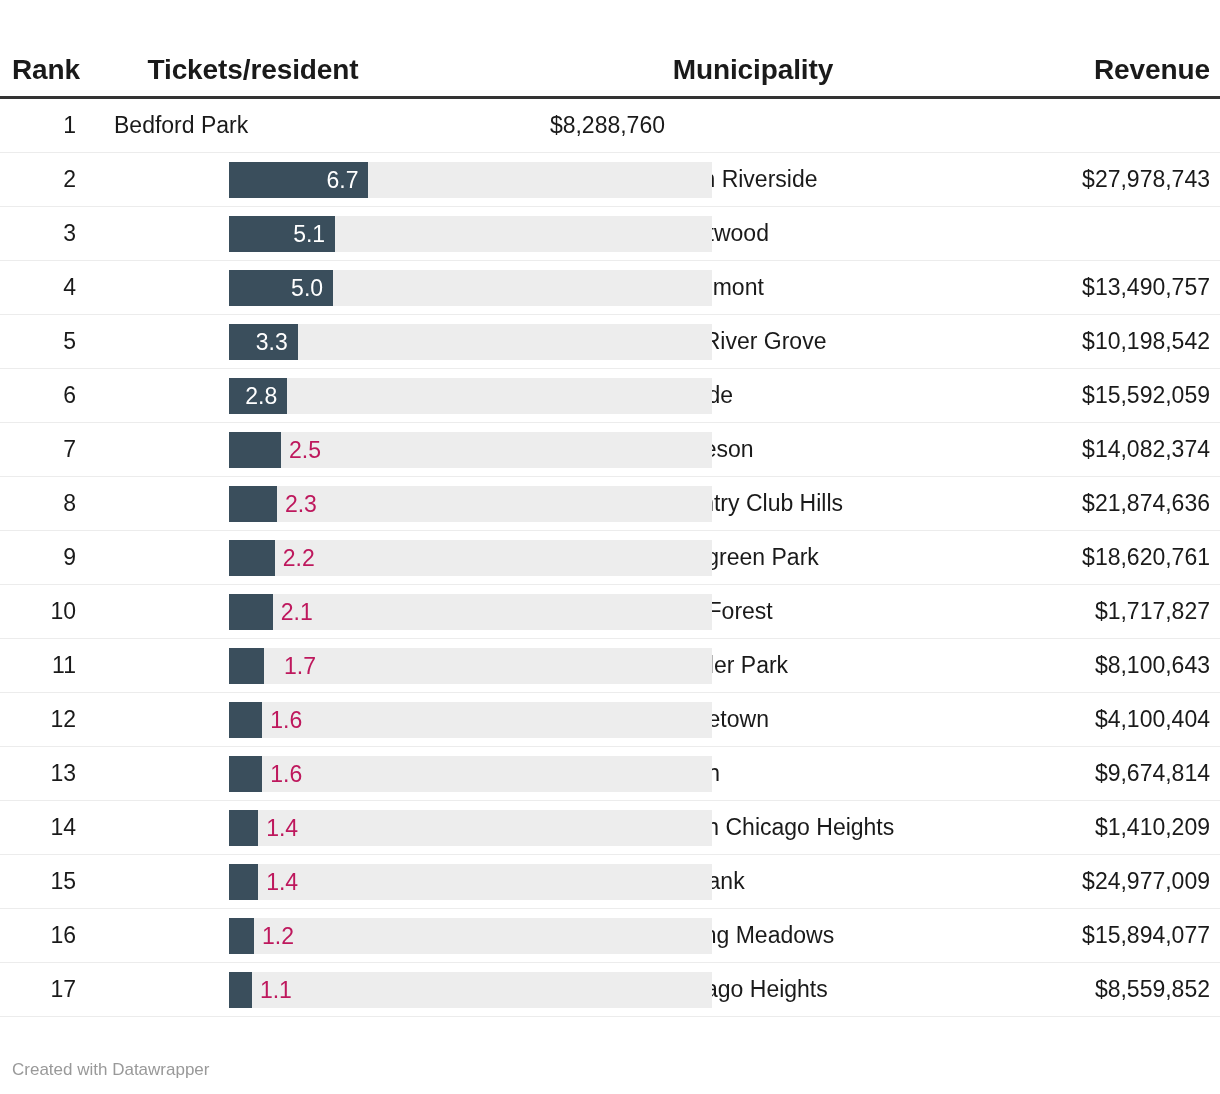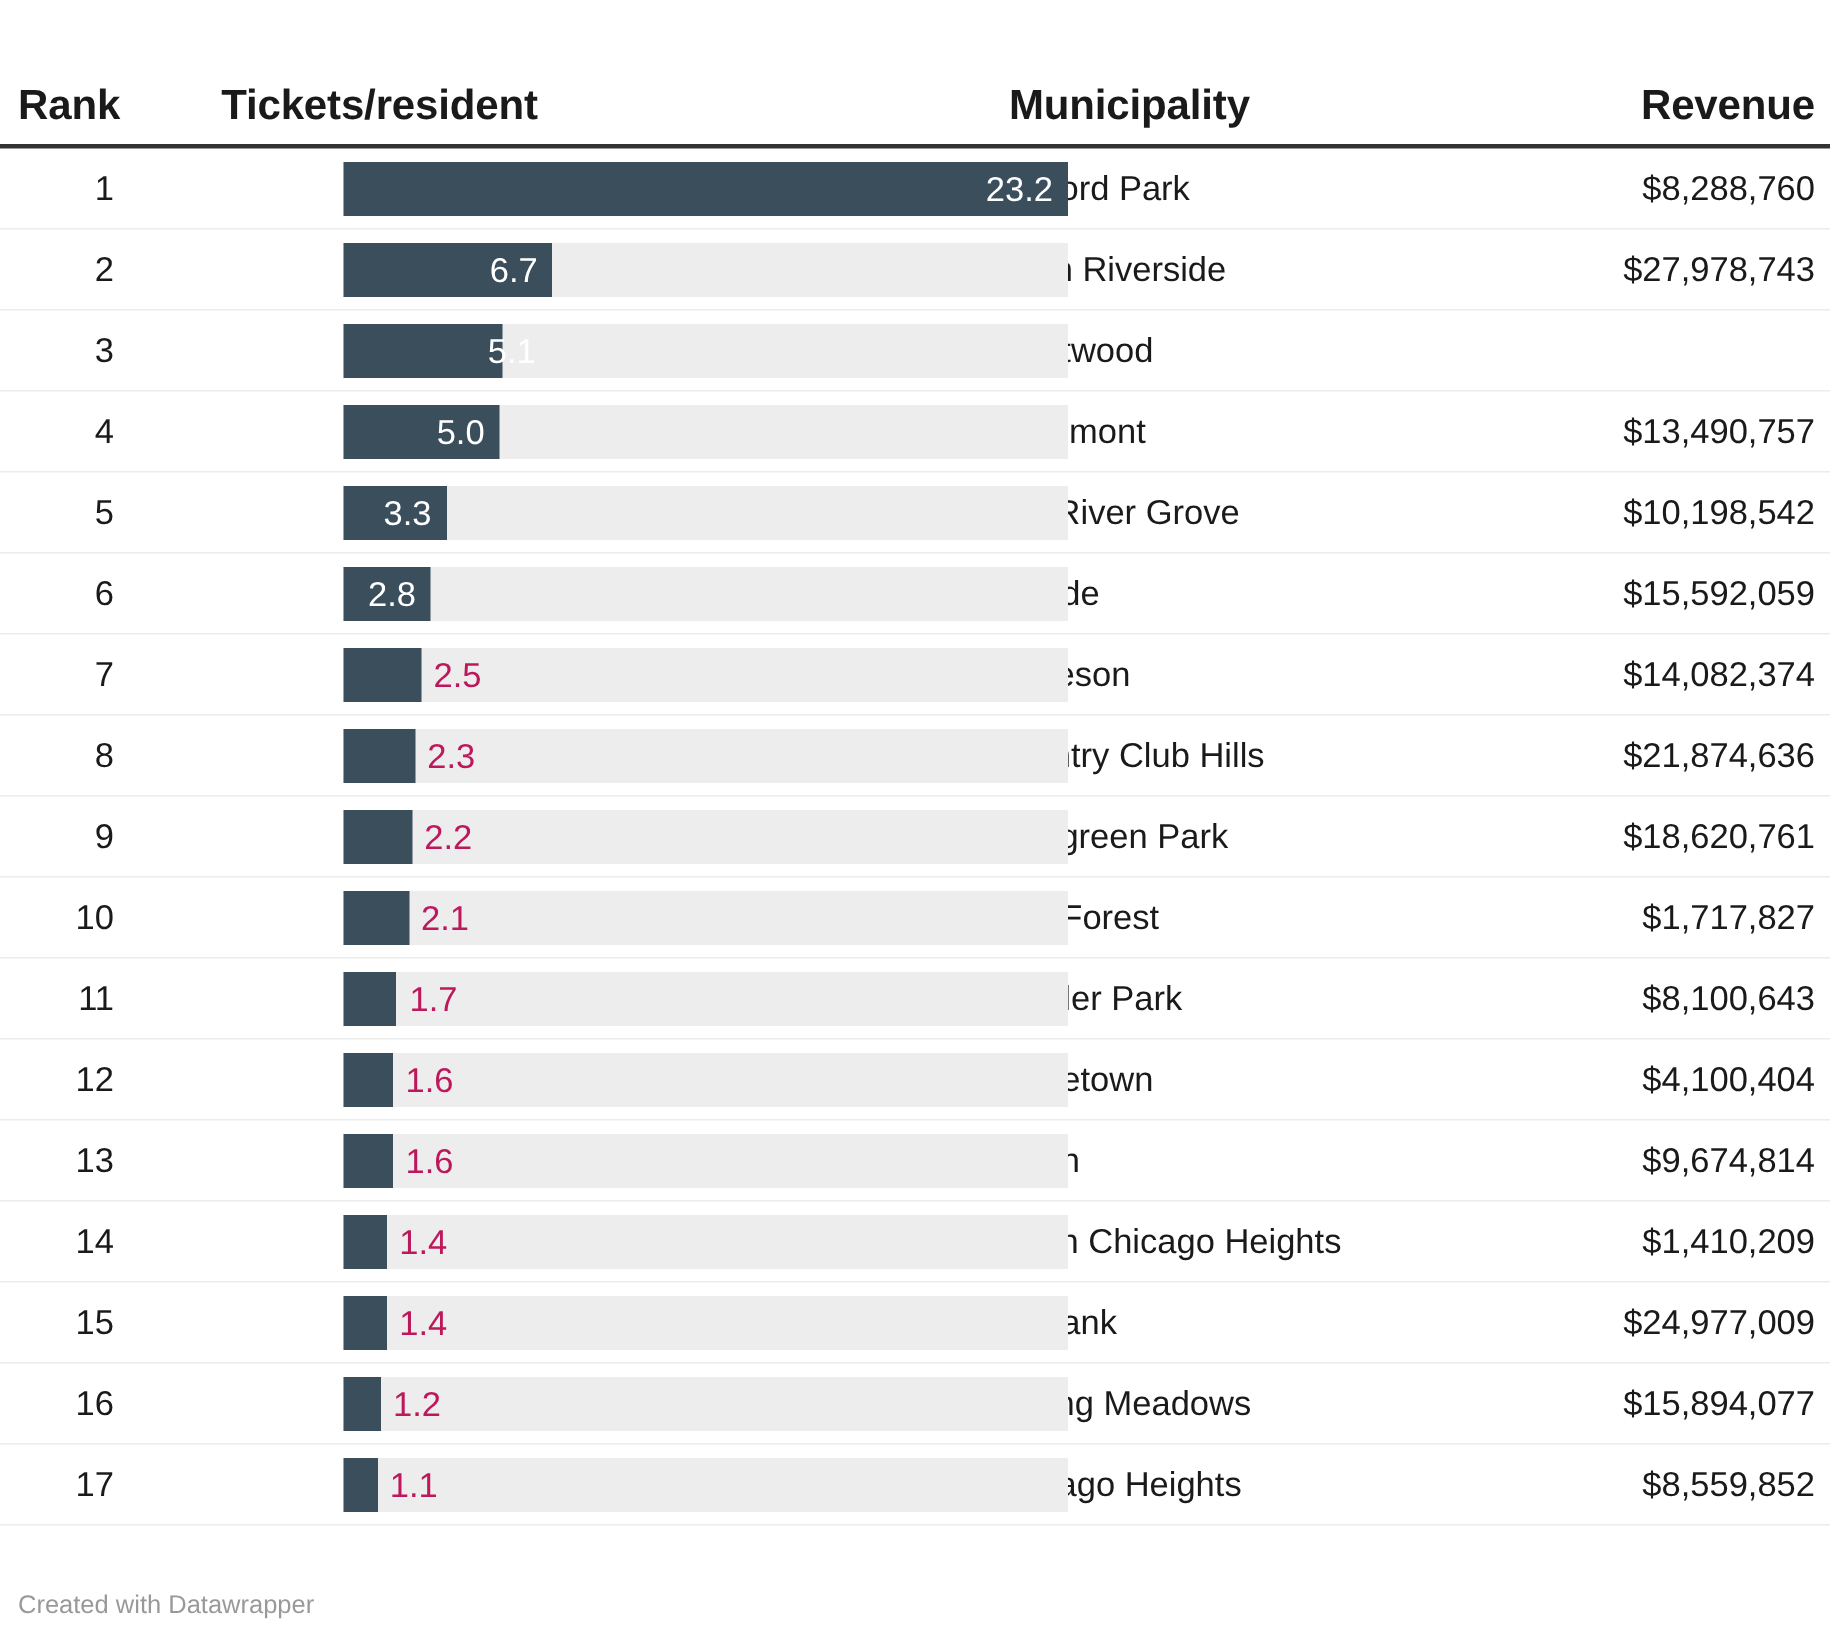--- a/index.html
+++ b/index.html
@@ -148,44 +148,39 @@
     <div class="th col-bar">Tickets/resident</div>
     <div class="th col-muni">Municipality</div>
     <div class="th col-rev">Revenue</div>
   </div>
 
   <div class="header-rule"></div>
 
   <div class="rows" id="rows-container">
       <div class="row">
         <div class="cell-rank">1</div>
-        <div class="cell-bar">
-          <div class="bar-track"></div>
-          <div class="bar-fill" style="width: 483px;"></div>
-          <div class="bar-label inside" style="left: 143px; width: 473px;">23.2</div>
-        </div>
         <div class="cell-muni">Bedford Park</div>
         <div class="cell-rev">$8,288,760</div>
       </div>
       <div class="row">
         <div class="cell-rank">2</div>
         <div class="cell-bar">
           <div class="bar-track"></div>
           <div class="bar-fill" style="width: 139.487px;"></div>
           <div class="bar-label inside" style="left: 143px; width: 129.487px;">6.7</div>
         </div>
         <div class="cell-muni">North Riverside</div>
         <div class="cell-rev">$27,978,743</div>
       </div>
       <div class="row">
         <div class="cell-rank">3</div>
         <div class="cell-bar">
           <div class="bar-track"></div>
           <div class="bar-fill" style="width: 106.177px;"></div>
-          <div class="bar-label inside" style="left: 143px; width: 96.1767px; padding-left: 32px;">5.1</div>
+          <div class="bar-label inside" style="left: 143px; width: 96.1767px;">5.1</div>
         </div>
         <div class="cell-muni">Crestwood</div>
       </div>
       <div class="row">
         <div class="cell-rank">4</div>
         <div class="cell-bar">
           <div class="bar-track"></div>
           <div class="bar-fill" style="width: 104.095px;"></div>
           <div class="bar-label inside" style="left: 143px; width: 94.0948px;">5.0</div>
         </div>
@@ -250,21 +245,21 @@
           <div class="bar-label outside" style="left: 194.72px;">2.1</div>
         </div>
         <div class="cell-muni">Oak Forest</div>
         <div class="cell-rev">$1,717,827</div>
       </div>
       <div class="row">
         <div class="cell-rank">11</div>
         <div class="cell-bar">
           <div class="bar-track"></div>
           <div class="bar-fill" style="width: 35.3922px;"></div>
-          <div class="bar-label outside" style="left: 187px;">1.7</div>
+          <div class="bar-label outside" style="left: 198px;">1.7</div>
         </div>
         <div class="cell-muni">Schiller Park</div>
         <div class="cell-rev">$8,100,643</div>
       </div>
       <div class="row">
         <div class="cell-rank">12</div>
         <div class="cell-bar">
           <div class="bar-track"></div>
           <div class="bar-fill" style="width: 33.3103px;"></div>
           <div class="bar-label outside" style="left: 184.31px;">1.6</div>

